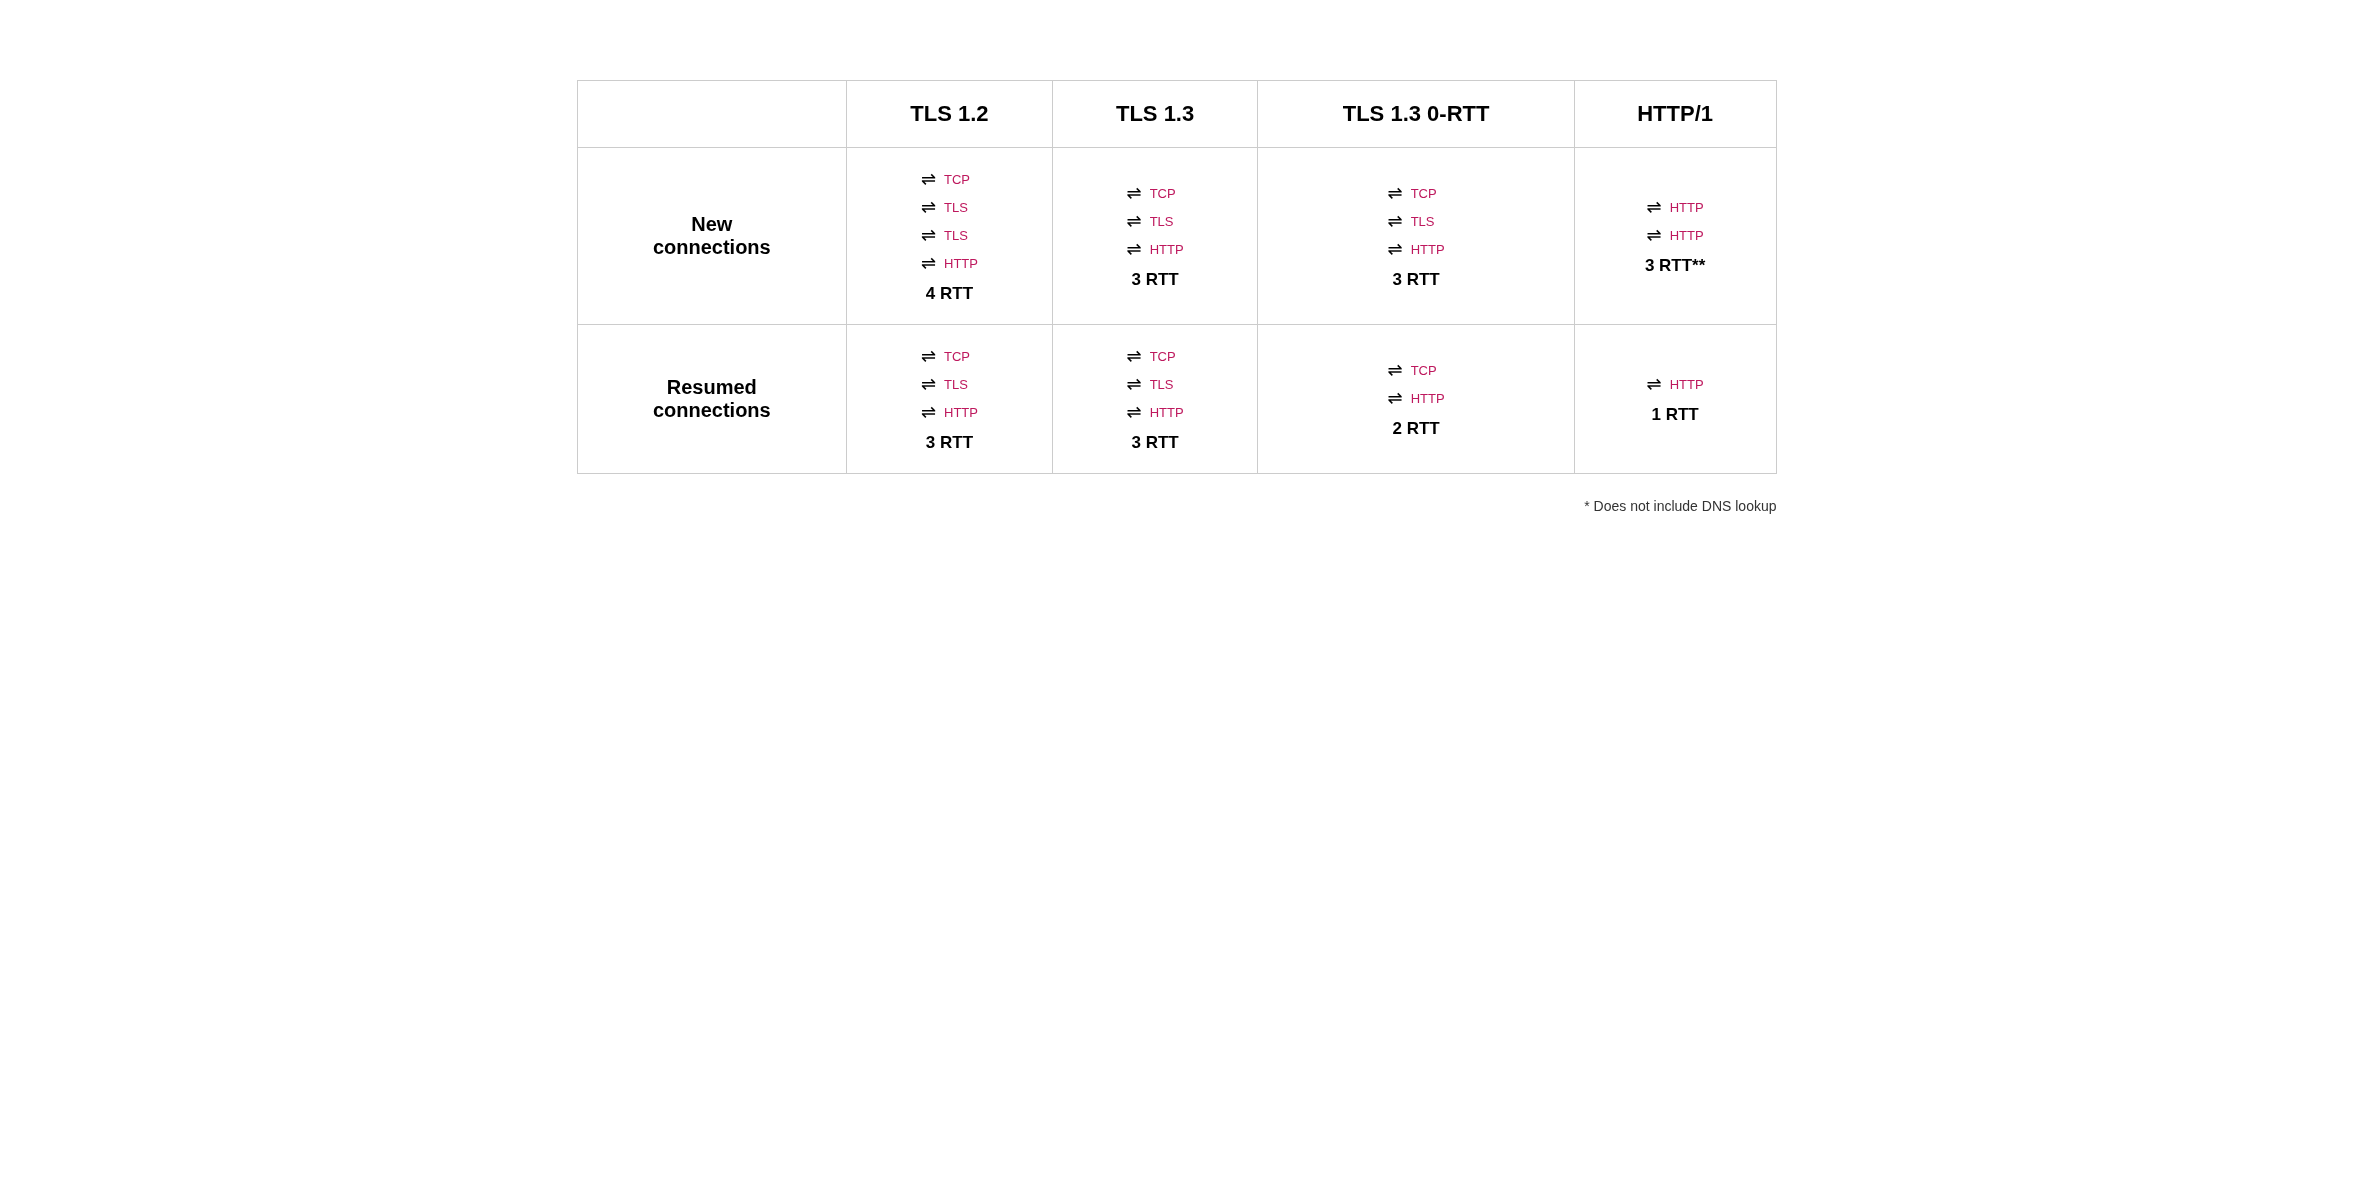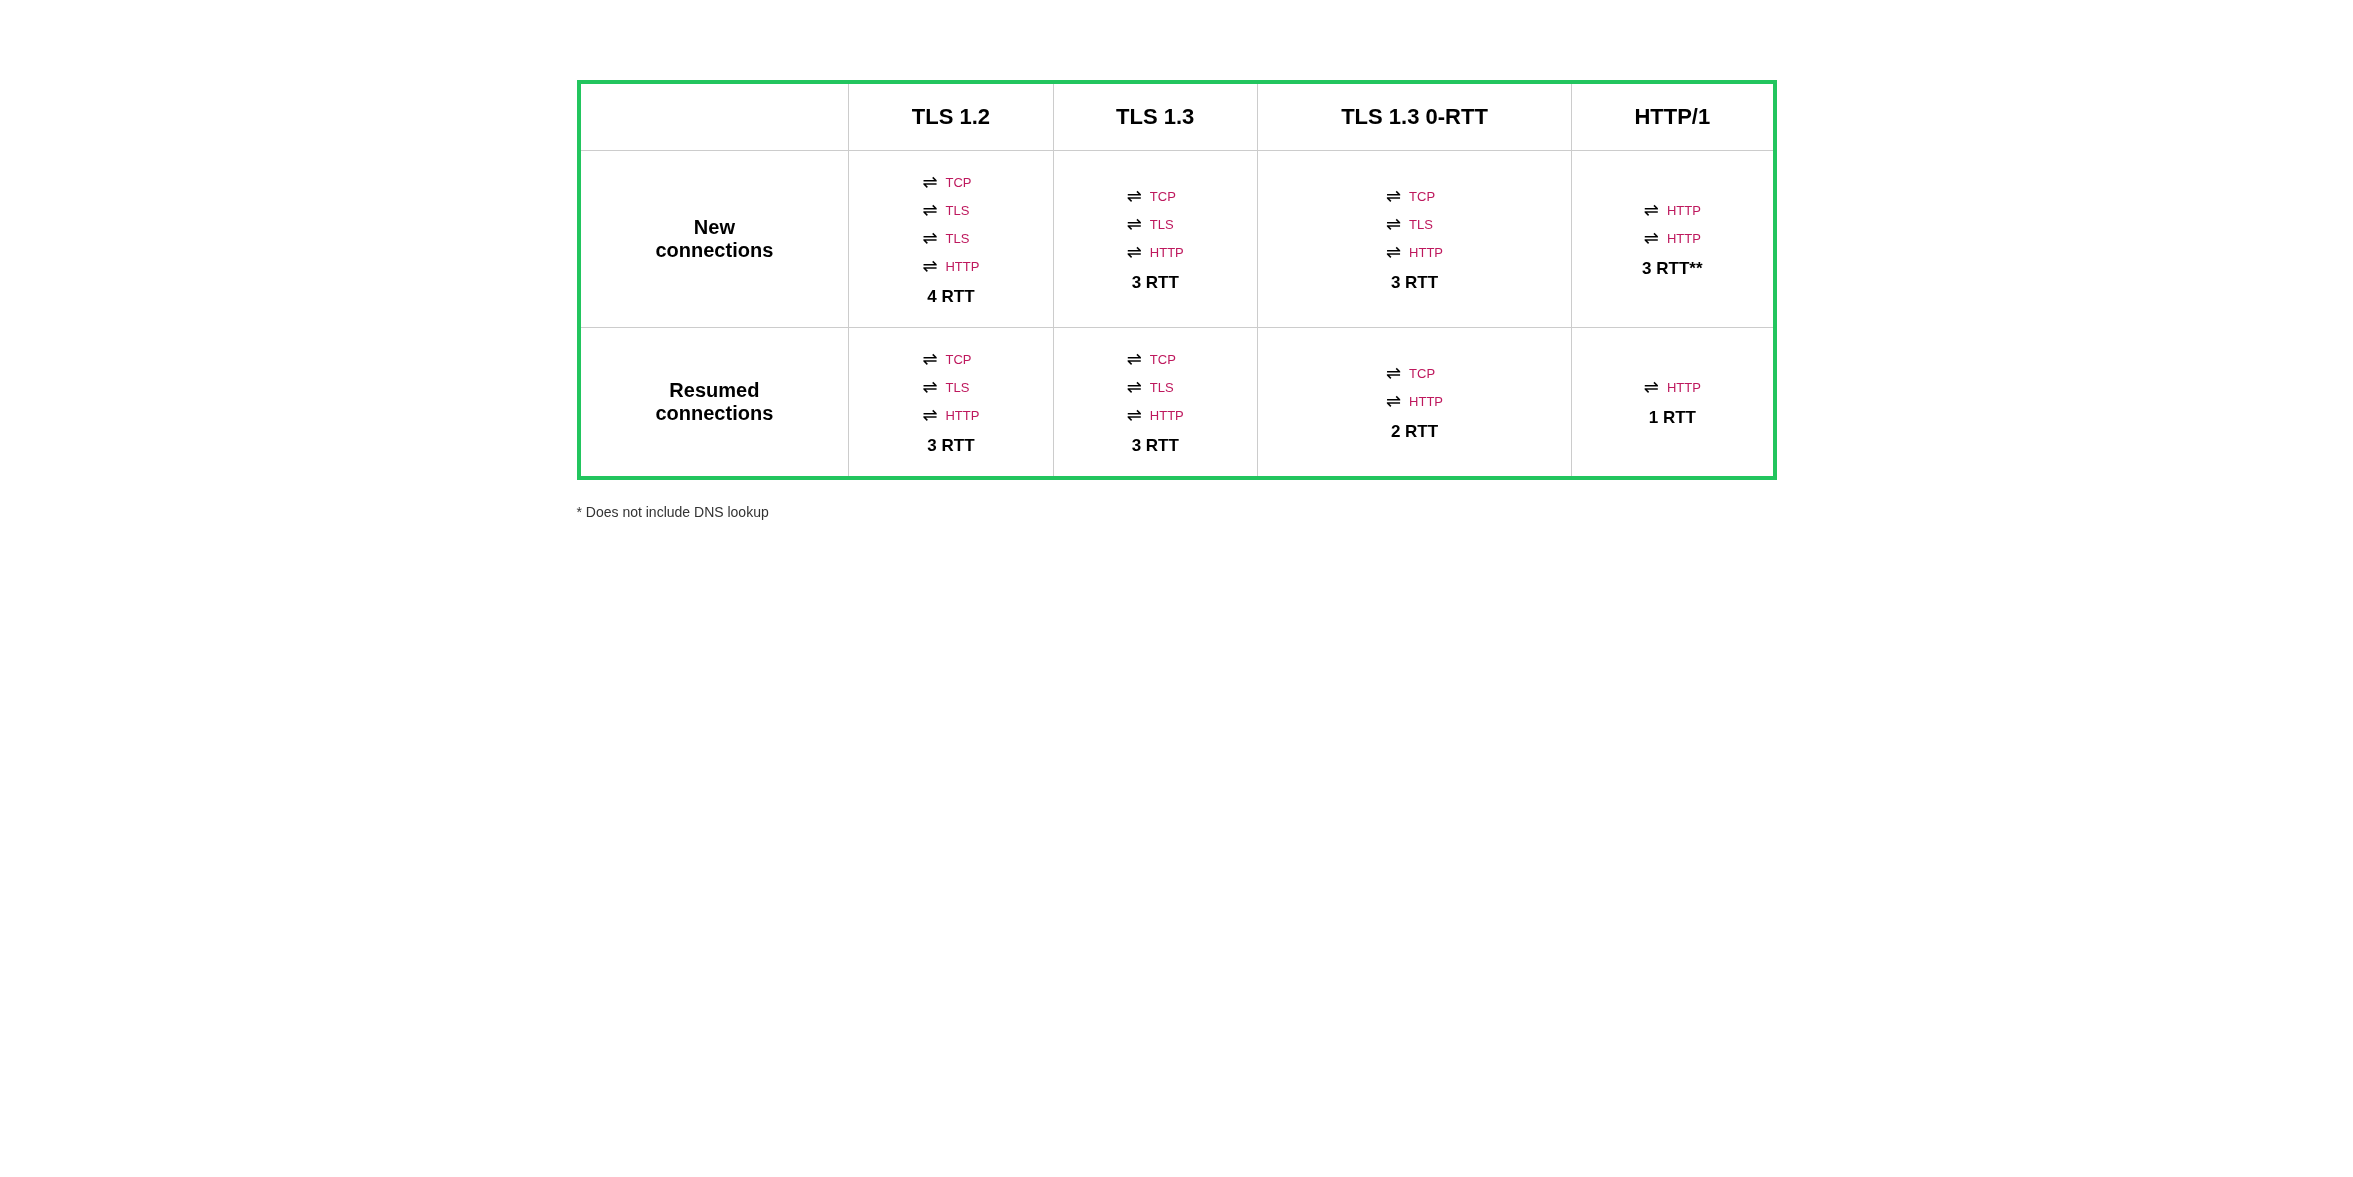--- a/index.html
+++ b/index.html
@@ -21,21 +21,21 @@
     .page-title {
       font-size: 36px;
       font-weight: 900;
       margin-bottom: 40px;
       text-align: center;
       color: #000;
     }
 
     .comparison-table {
       border-collapse: collapse;
-      border: 4px solid #22c55e;
+      border: 1px solid #22c55e;
       width: 90%;
       max-width: 1200px;
     }
 
     .comparison-table th,
     .comparison-table td {
       border: 1px solid #ccc;
       padding: 20px 24px;
       text-align: center;
       vertical-align: middle;
@@ -92,21 +92,21 @@
     .cell-wrapper {
       display: flex;
       flex-direction: column;
       align-items: center;
     }
 
     .footnotes {
       margin-top: 24px;
       font-size: 14px;
       color: #333;
-      text-align: left;
+      text-align: right;
       width: 90%;
       max-width: 1200px;
     }
 
     .footnote-line {
       display: block;
     }
   </style>
 </head>
 <body>

